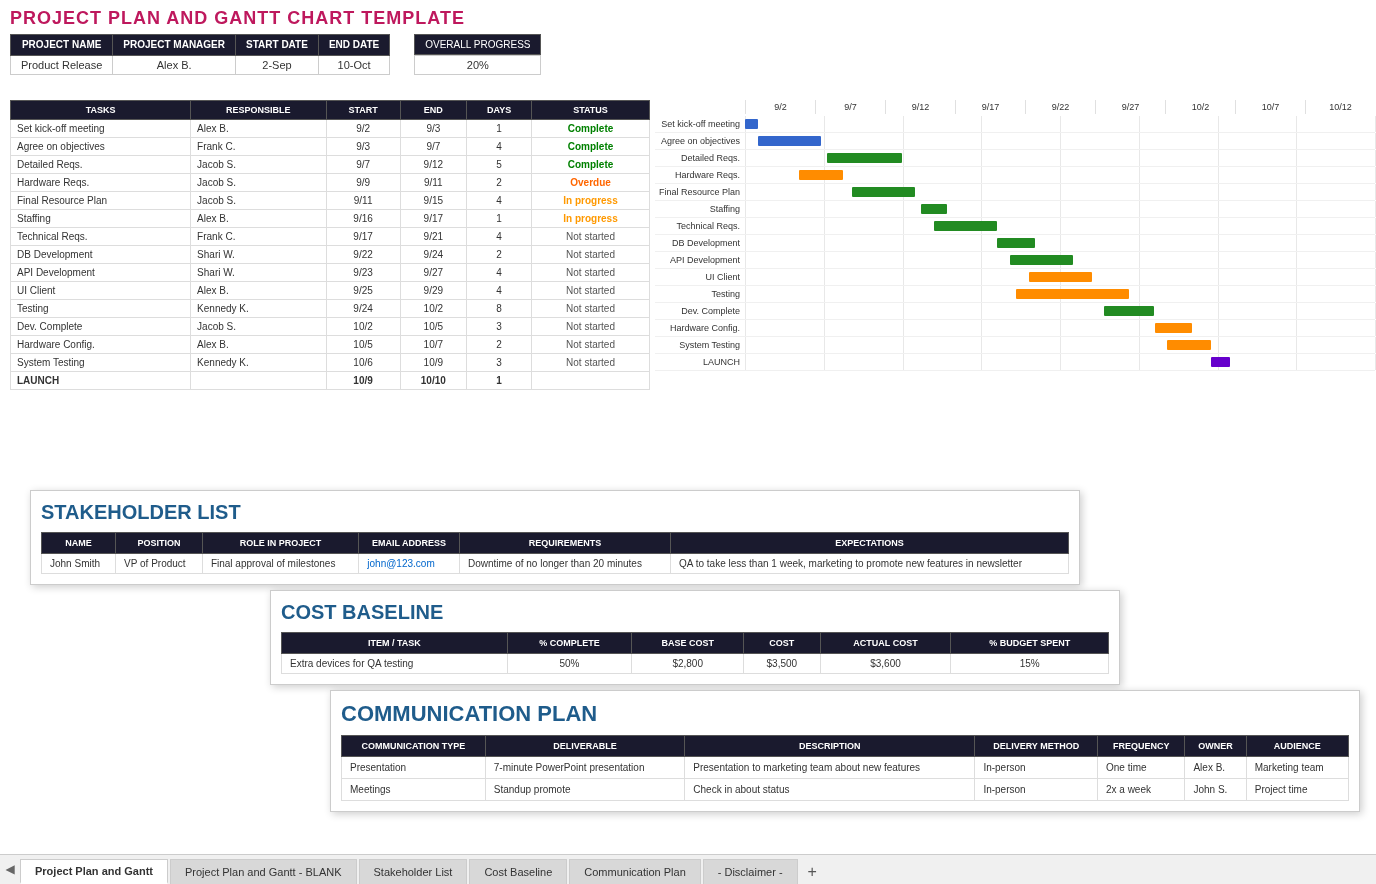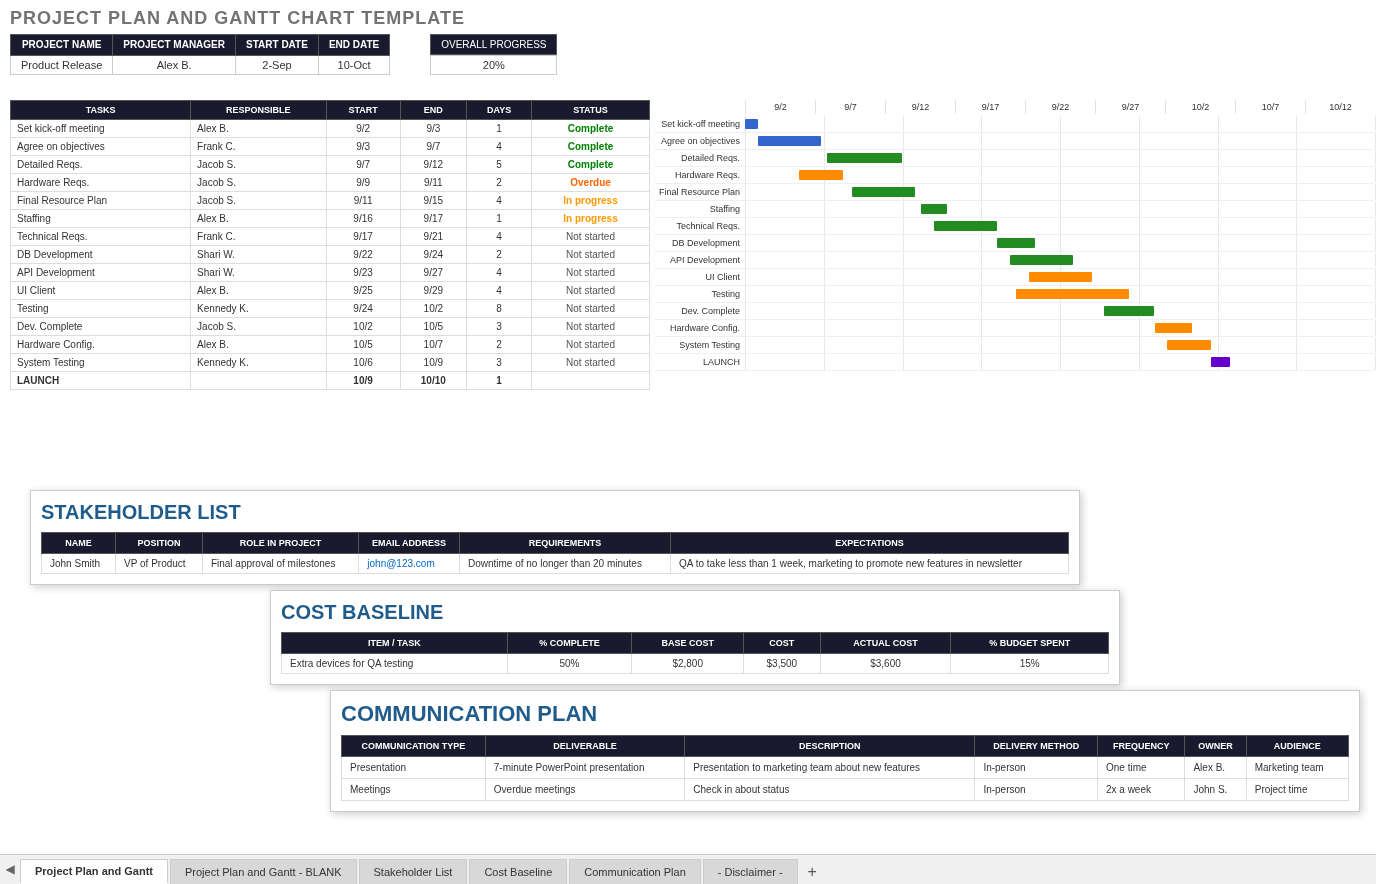--- a/index.html
+++ b/index.html
@@ -4,24 +4,24 @@
   <style>
     * { box-sizing: border-box; margin: 0; padding: 0; }
     body { font-family: Arial, sans-serif; background: #fff; font-size: 11px; color: #333; overflow: hidden; }
 
     .app-container { width: 1376px; height: 884px; position: relative; overflow: hidden; background: #fff; }
 
     
     .main-area { position: absolute; top: 0; left: 0; right: 0; bottom: 30px; background: #fff; overflow: hidden; }
 
     
-    .page-title { padding: 8px 10px 5px 10px; font-size: 18px; font-weight: bold; color: #737373; letter-spacing: 1px; }
-
-    
-    .header-info { display: flex; padding: 0 10px; margin-bottom: 5px; gap: 20px; }
+    .page-title { padding: 8px 10px 5px 10px; font-size: 18px; font-weight: bold; color: #be185d; letter-spacing: 1px; }
+
+    
+    .header-info { display: flex; padding: 0 10px; margin-bottom: 5px; gap: 4px; }
     .header-table { border-collapse: collapse; }
     .header-table th { background: #1a1a2e; color: #fff; padding: 4px 10px; font-size: 10px; text-transform: uppercase; border: 1px solid #555; }
     .header-table td { padding: 3px 10px; text-align: center; border: 1px solid #ccc; font-size: 11px; }
     .overall-progress { margin-left: 20px; }
     .overall-progress .prog-header { background: #1a1a2e; color: #fff; padding: 4px 10px; font-size: 10px; text-transform: uppercase; border: 1px solid #555; text-align: center; }
     .overall-progress .prog-value { padding: 3px 10px; text-align: center; border: 1px solid #ccc; font-size: 11px; }
 
     
     .project-info-right { position: absolute; top: 30px; left: 660px; width: 700px; }
     .proj-deliverable-header { background: #1a1a2e; color: #fff; padding: 3px 8px; font-size: 10px; text-transform: uppercase; border: 1px solid #555; margin-bottom: 2px; }
@@ -559,21 +559,21 @@
     <td>Presentation</td>
     <td>7-minute PowerPoint presentation</td>
     <td>Presentation to marketing team about new features</td>
     <td>In-person</td>
     <td>One time</td>
     <td>Alex B.</td>
     <td>Marketing team</td>
   </tr>
             <tr>
     <td>Meetings</td>
-    <td>Overdue meetings</td>
+    <td>Standup promote</td>
     <td>Check in about status</td>
     <td>In-person</td>
     <td>2x a week</td>
     <td>John S.</td>
     <td>Project time</td>
   </tr>
           </tbody>
       </table>
     </div>
 

